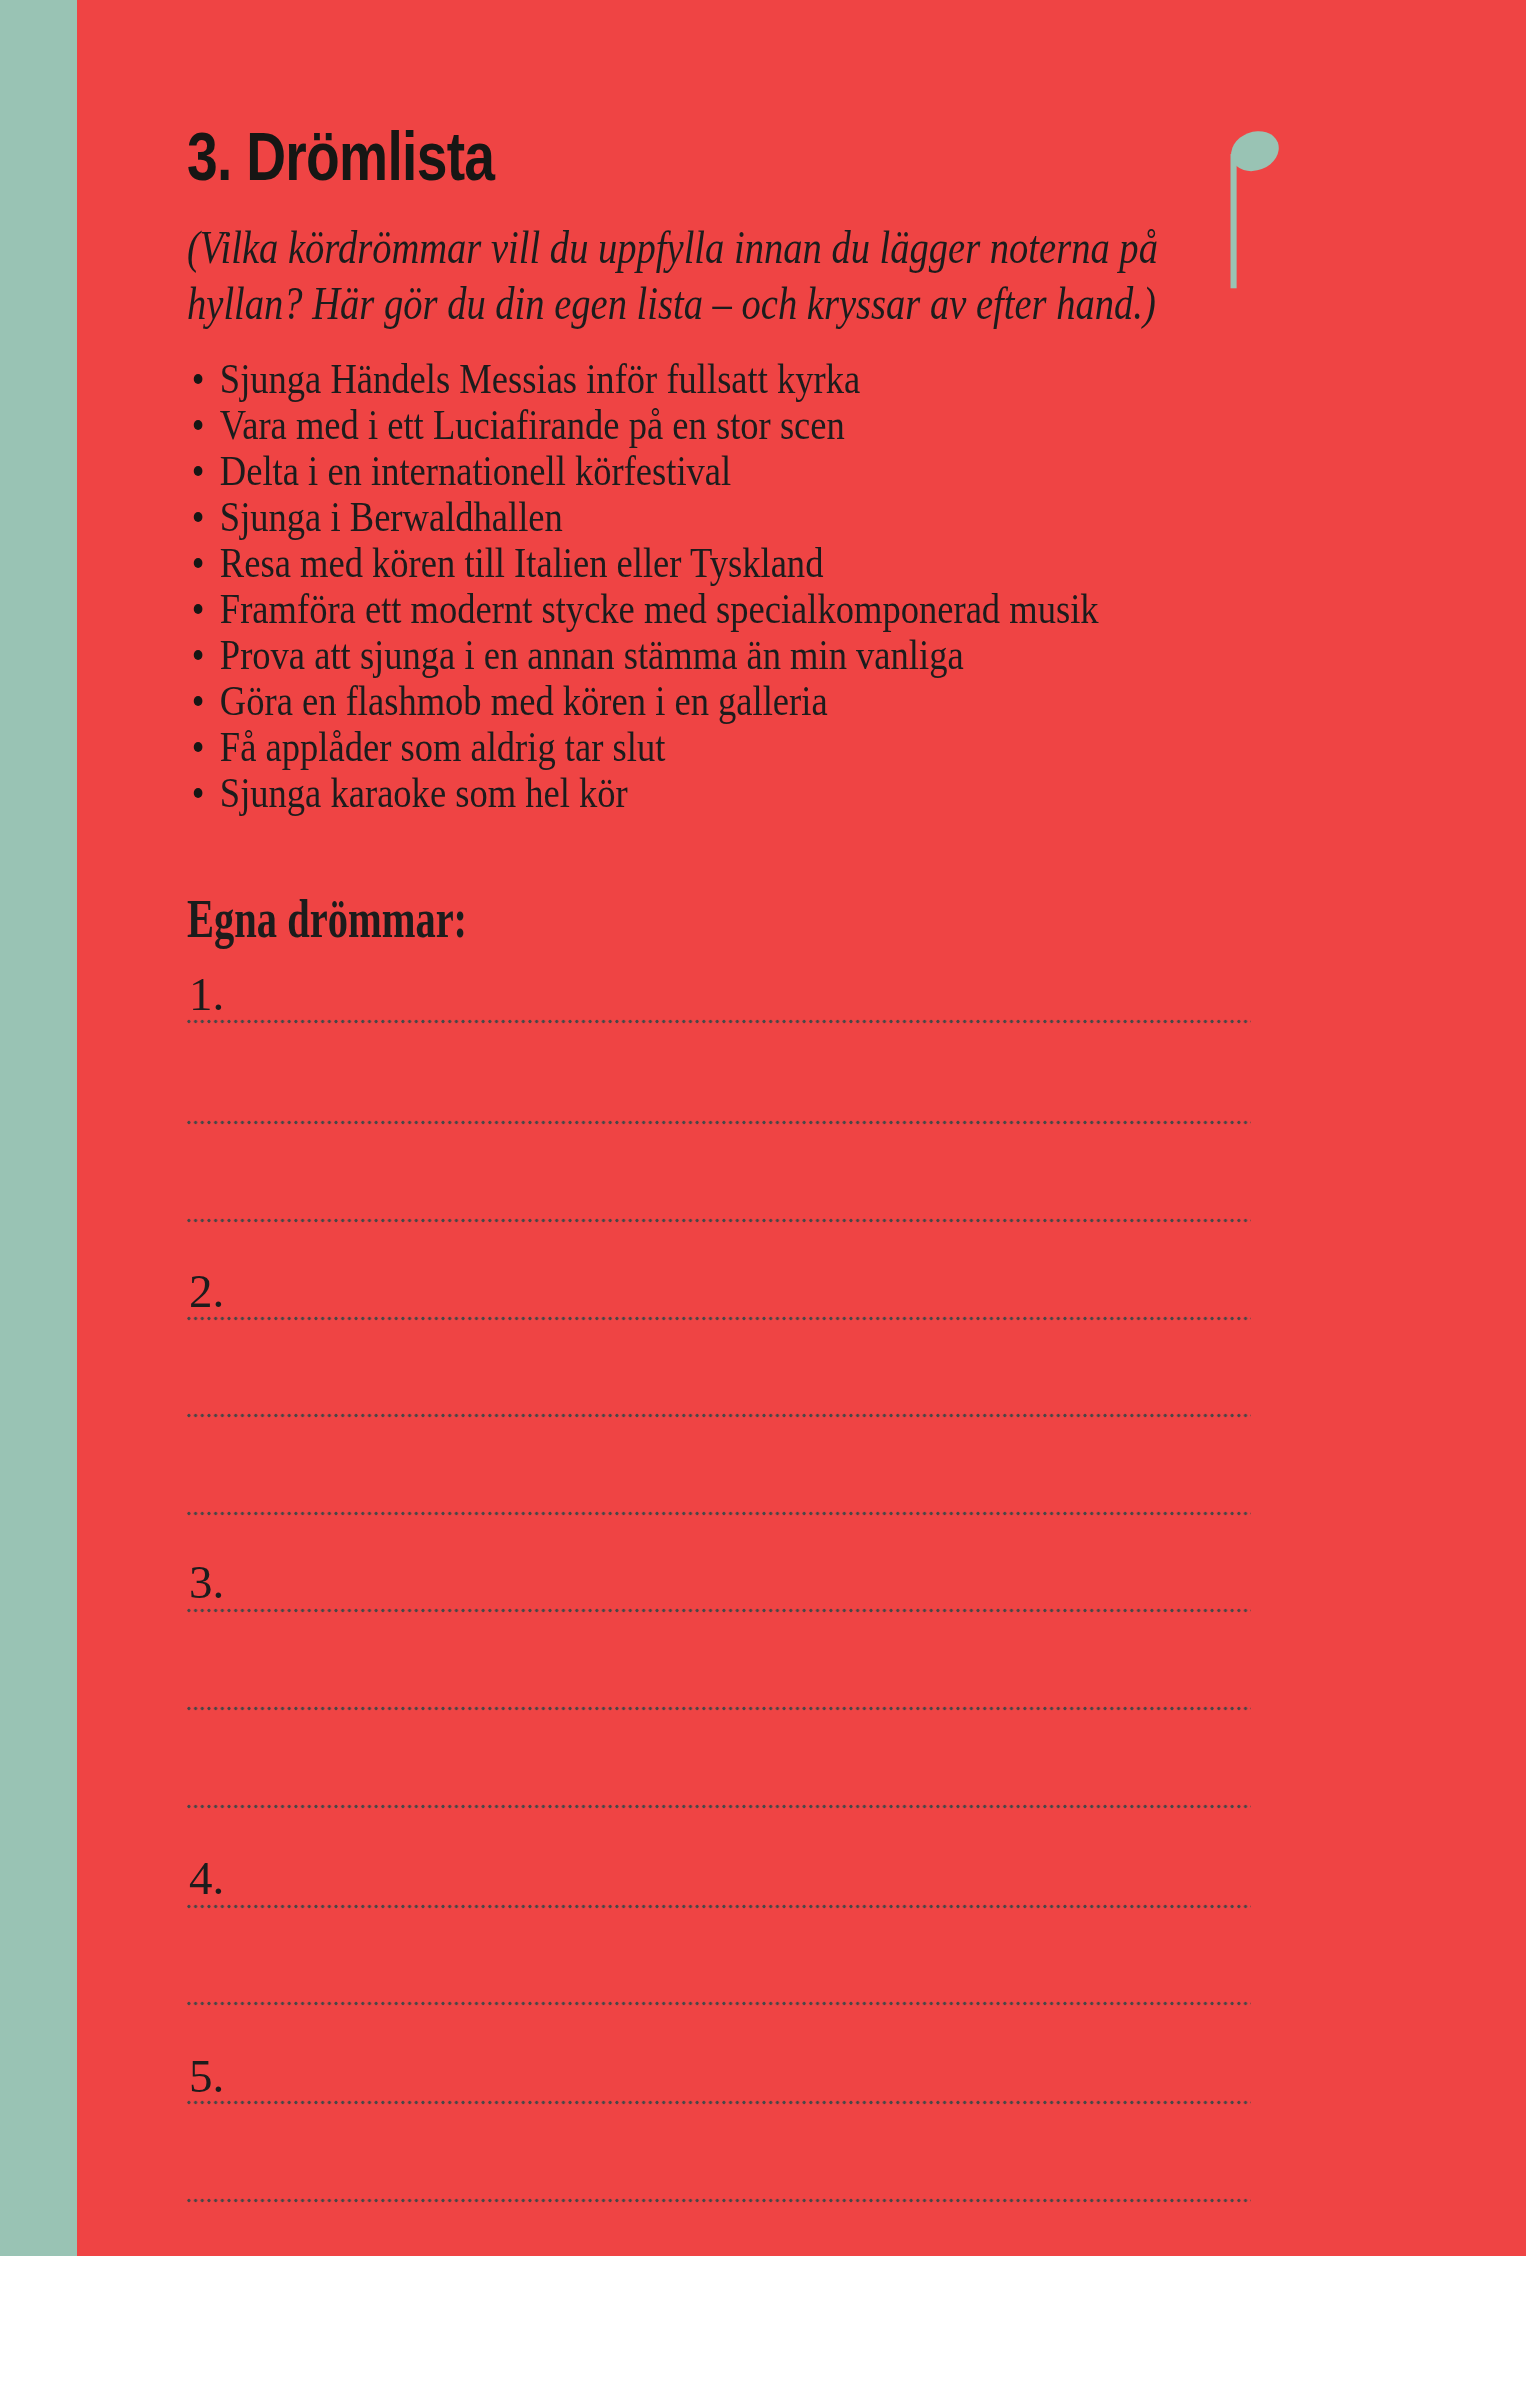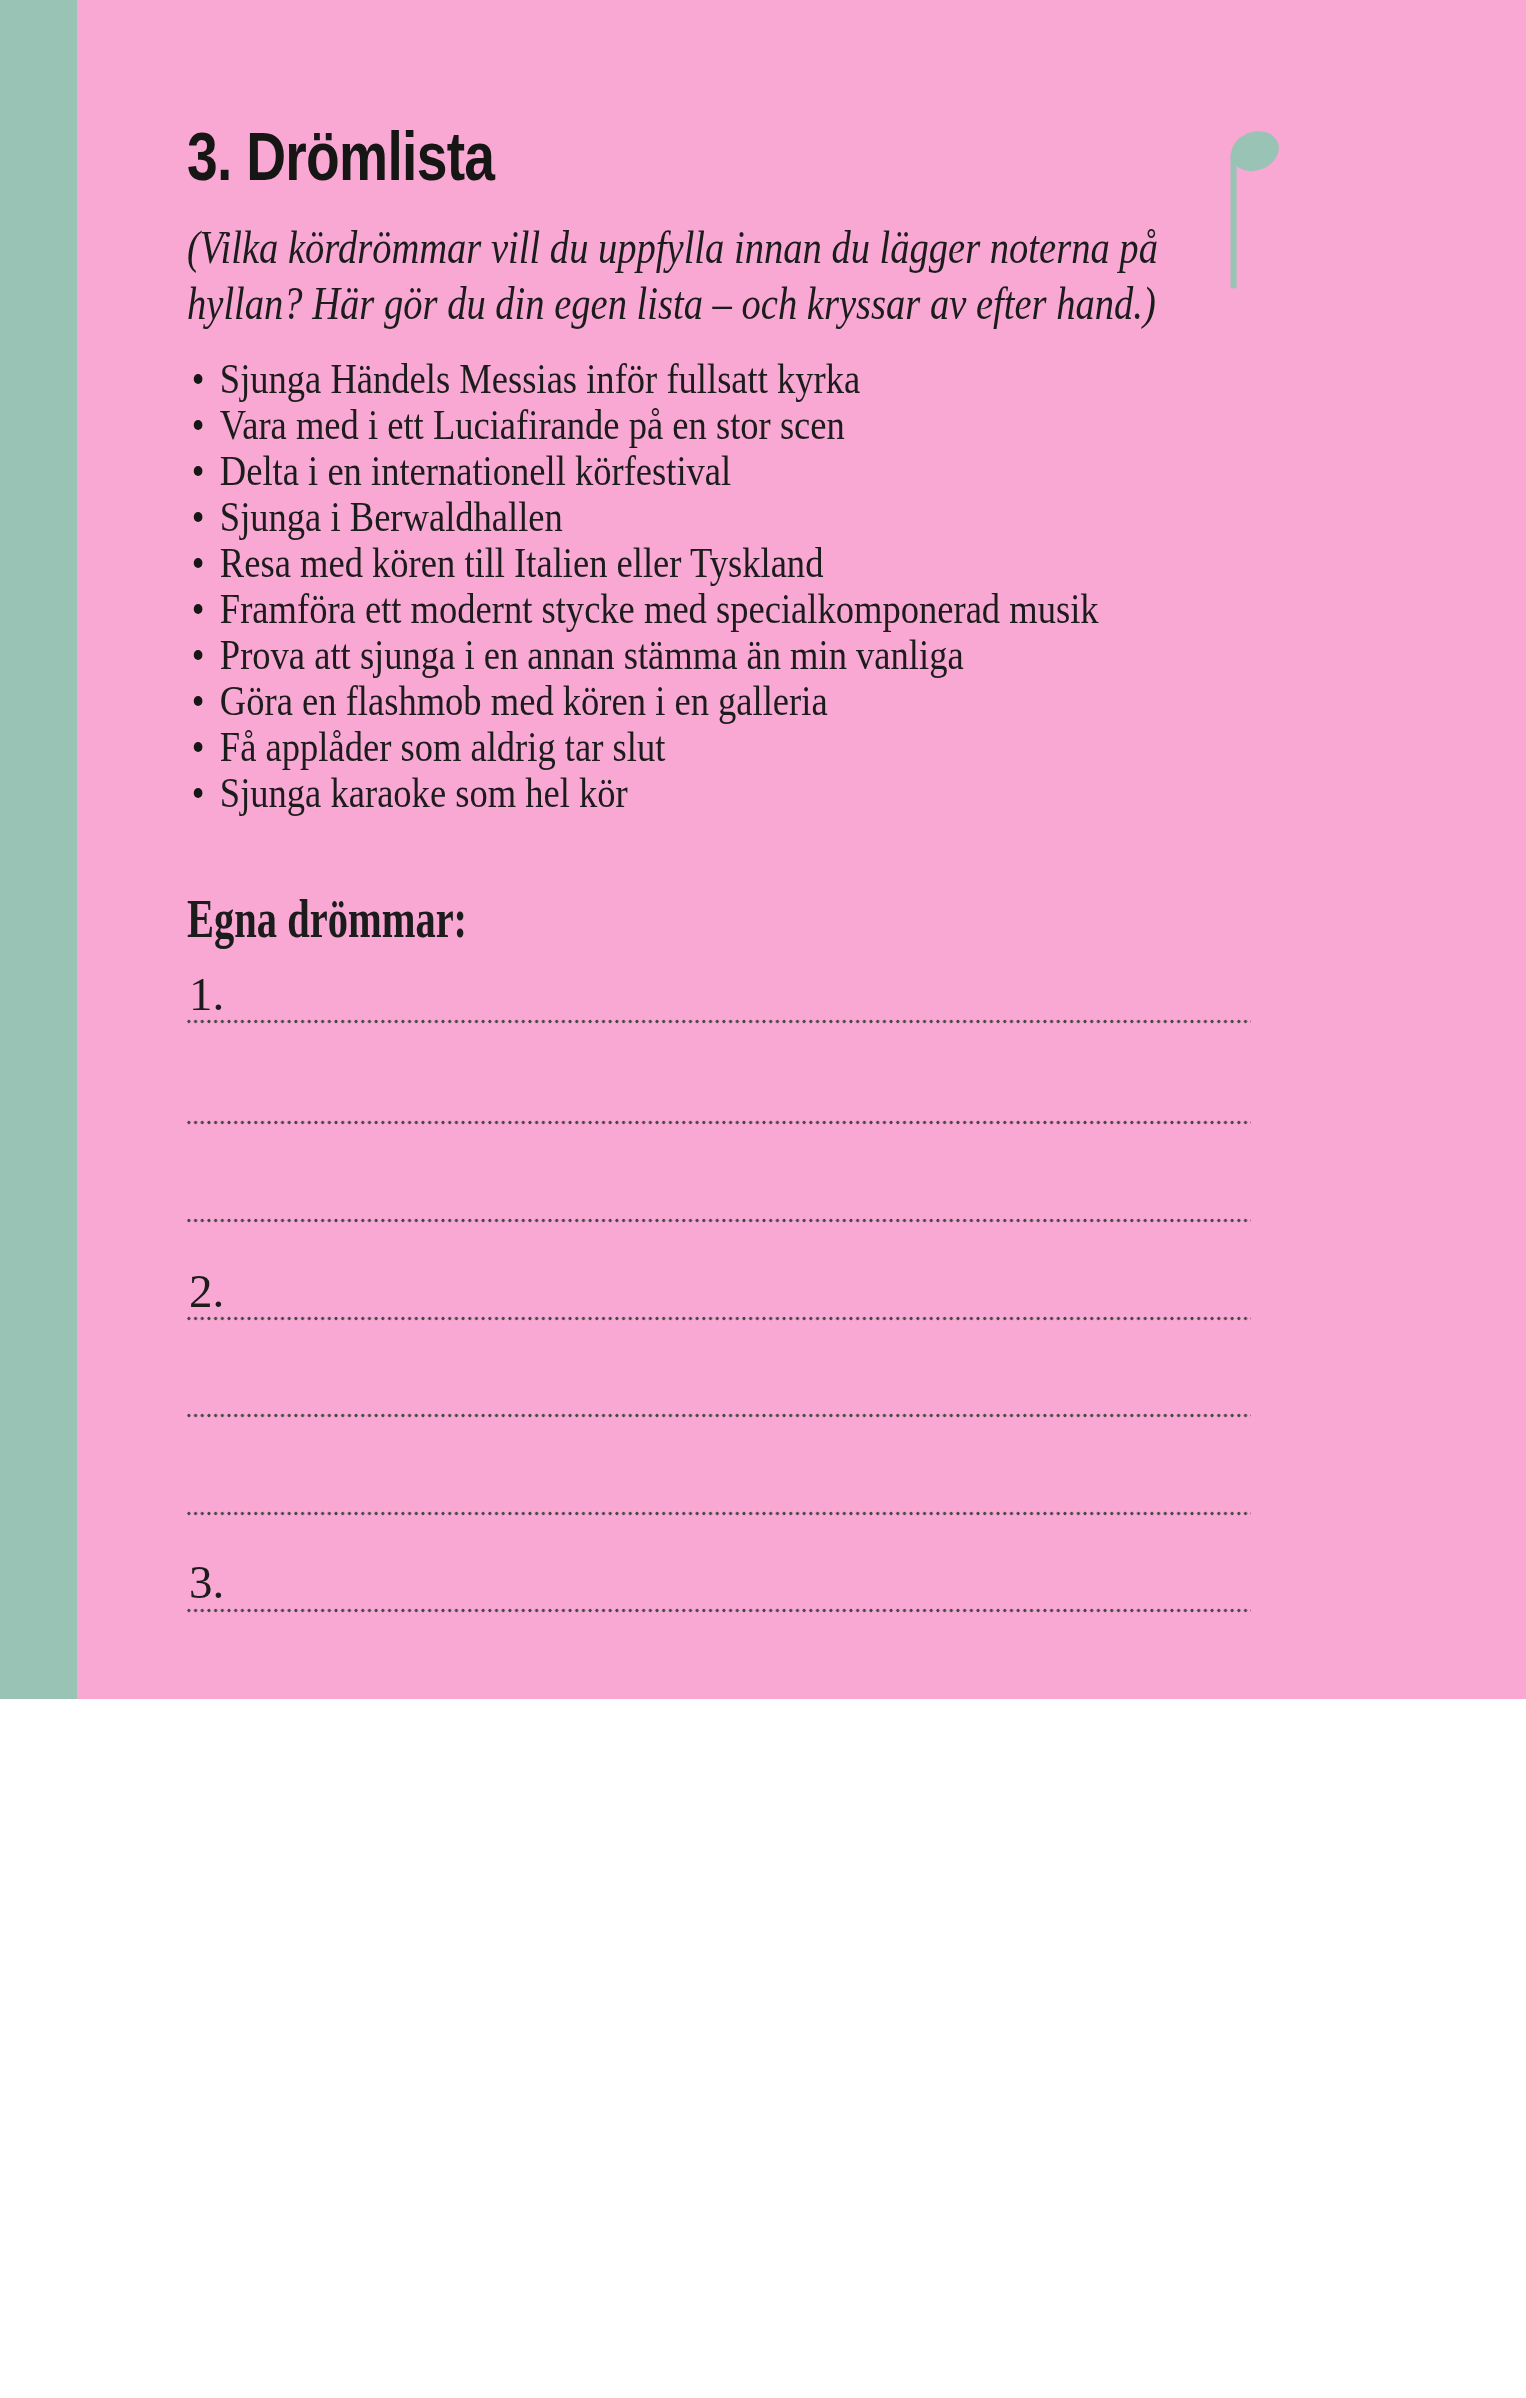--- a/index.html
+++ b/index.html
@@ -4,22 +4,22 @@
 <style>
   :root{
     --accent:#99c3b4;
     --text:#1c1c1c;
     --dot:#474747;
   }
   html,body{margin:0;padding:0;background:#ffffff;}
   .page{
     position:relative;
     width:1526px;
-    height:1699px;
-    background:#f9a8d4;
+    height:2256px;
+    background:#ef4444;
     overflow:hidden;
     font-family:"Liberation Serif", serif;
     color:var(--text);
   }
   .accent-strip{
     position:absolute;
     left:0;top:0;
     width:77px;height:2399px;
     background:var(--accent);
   }

